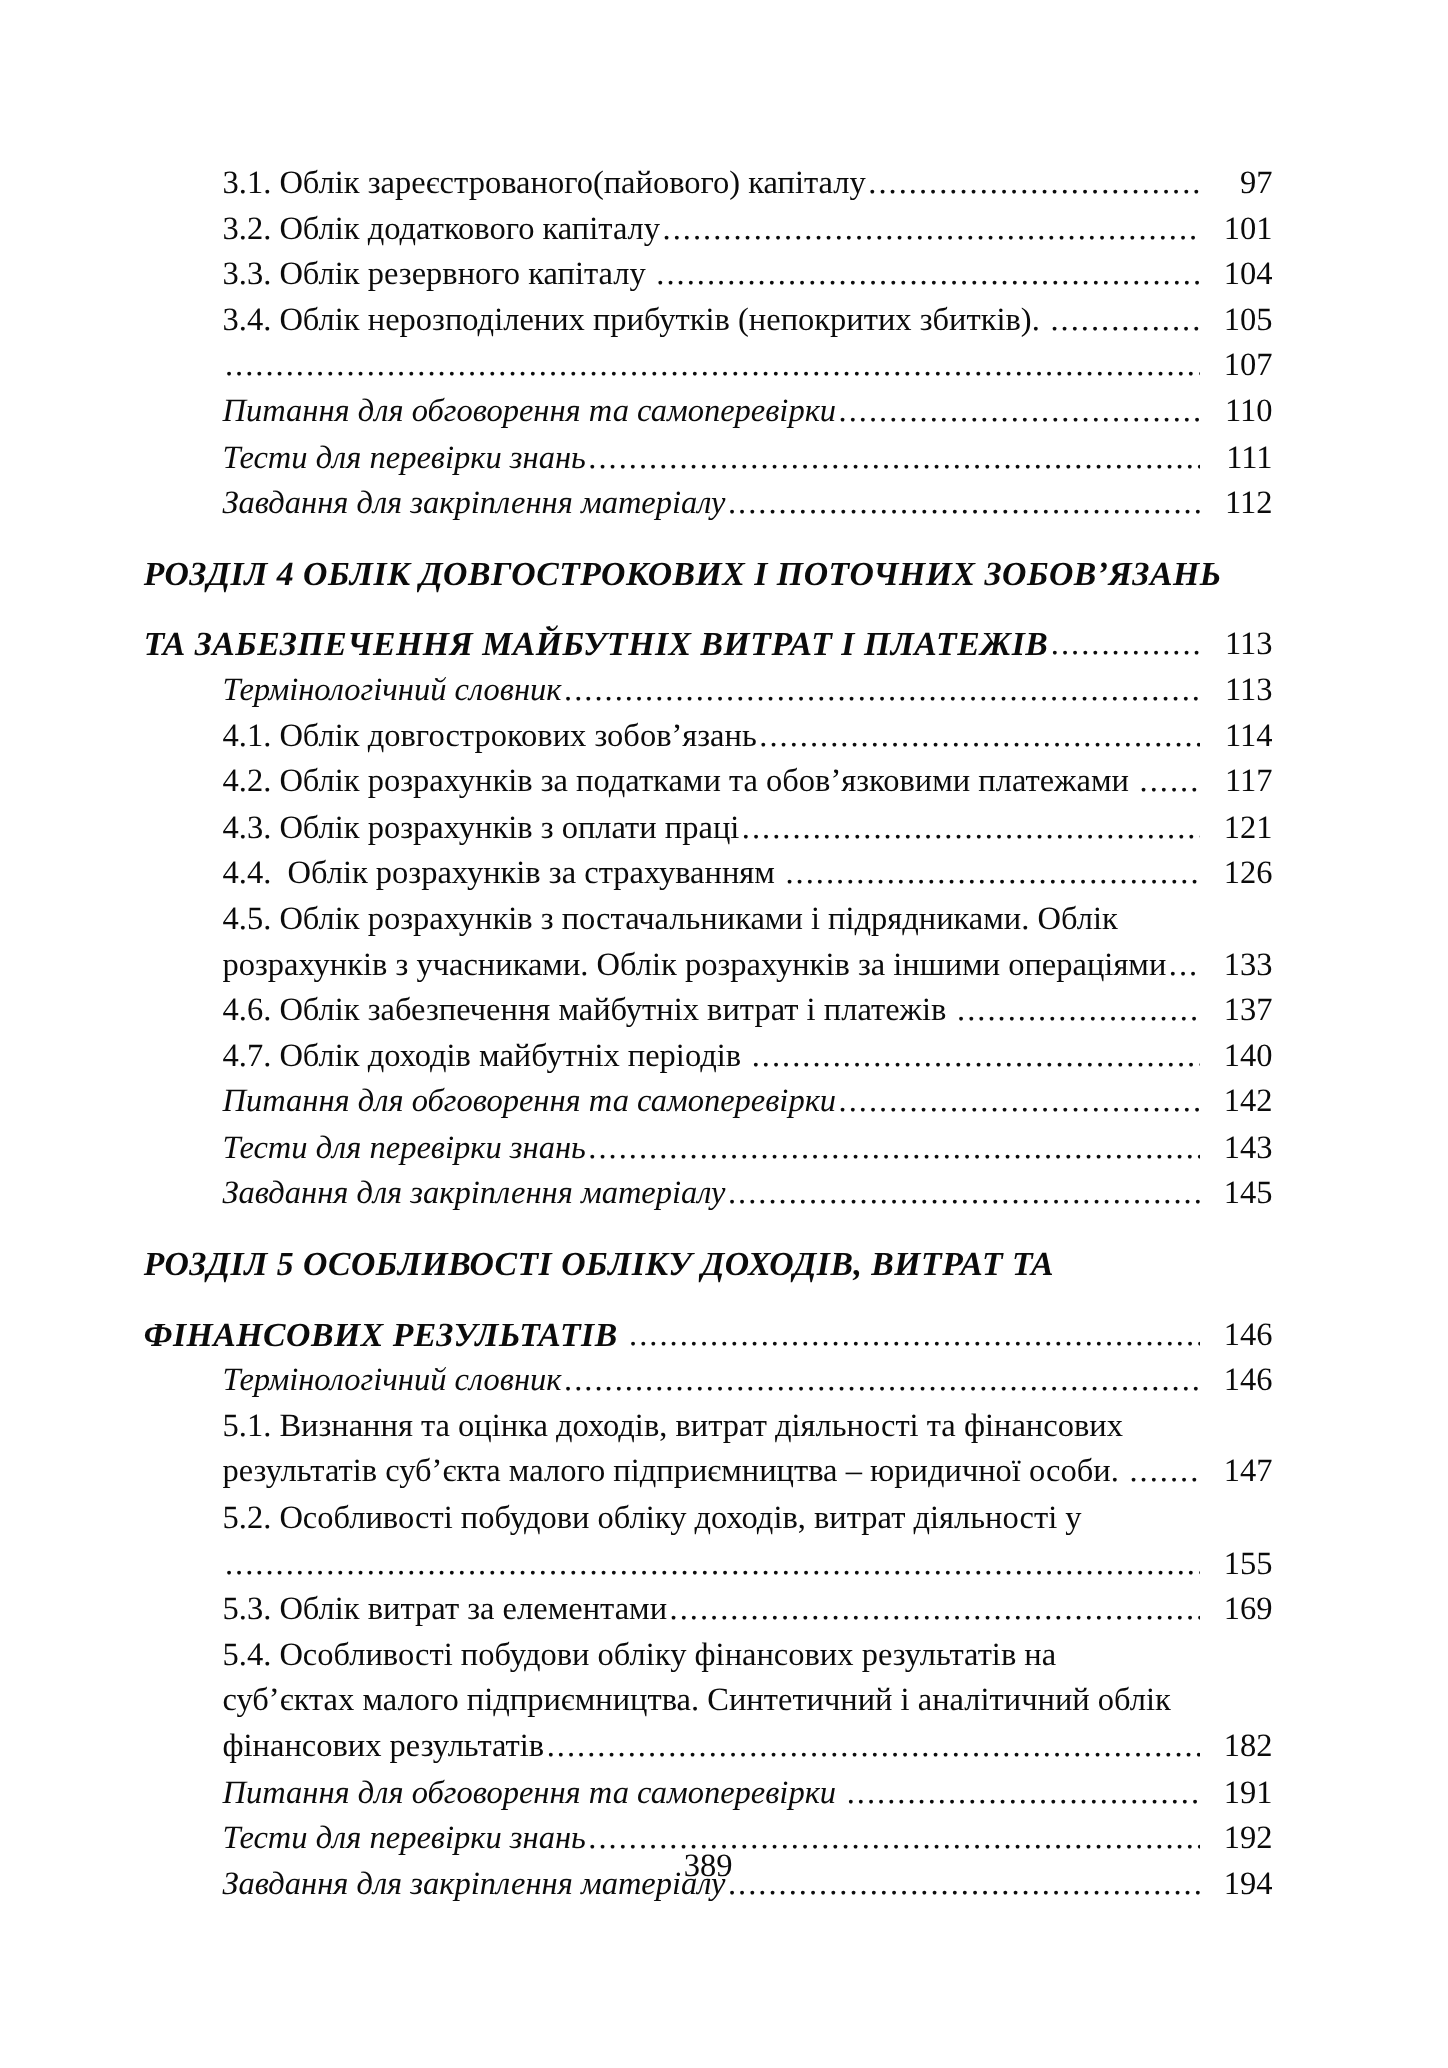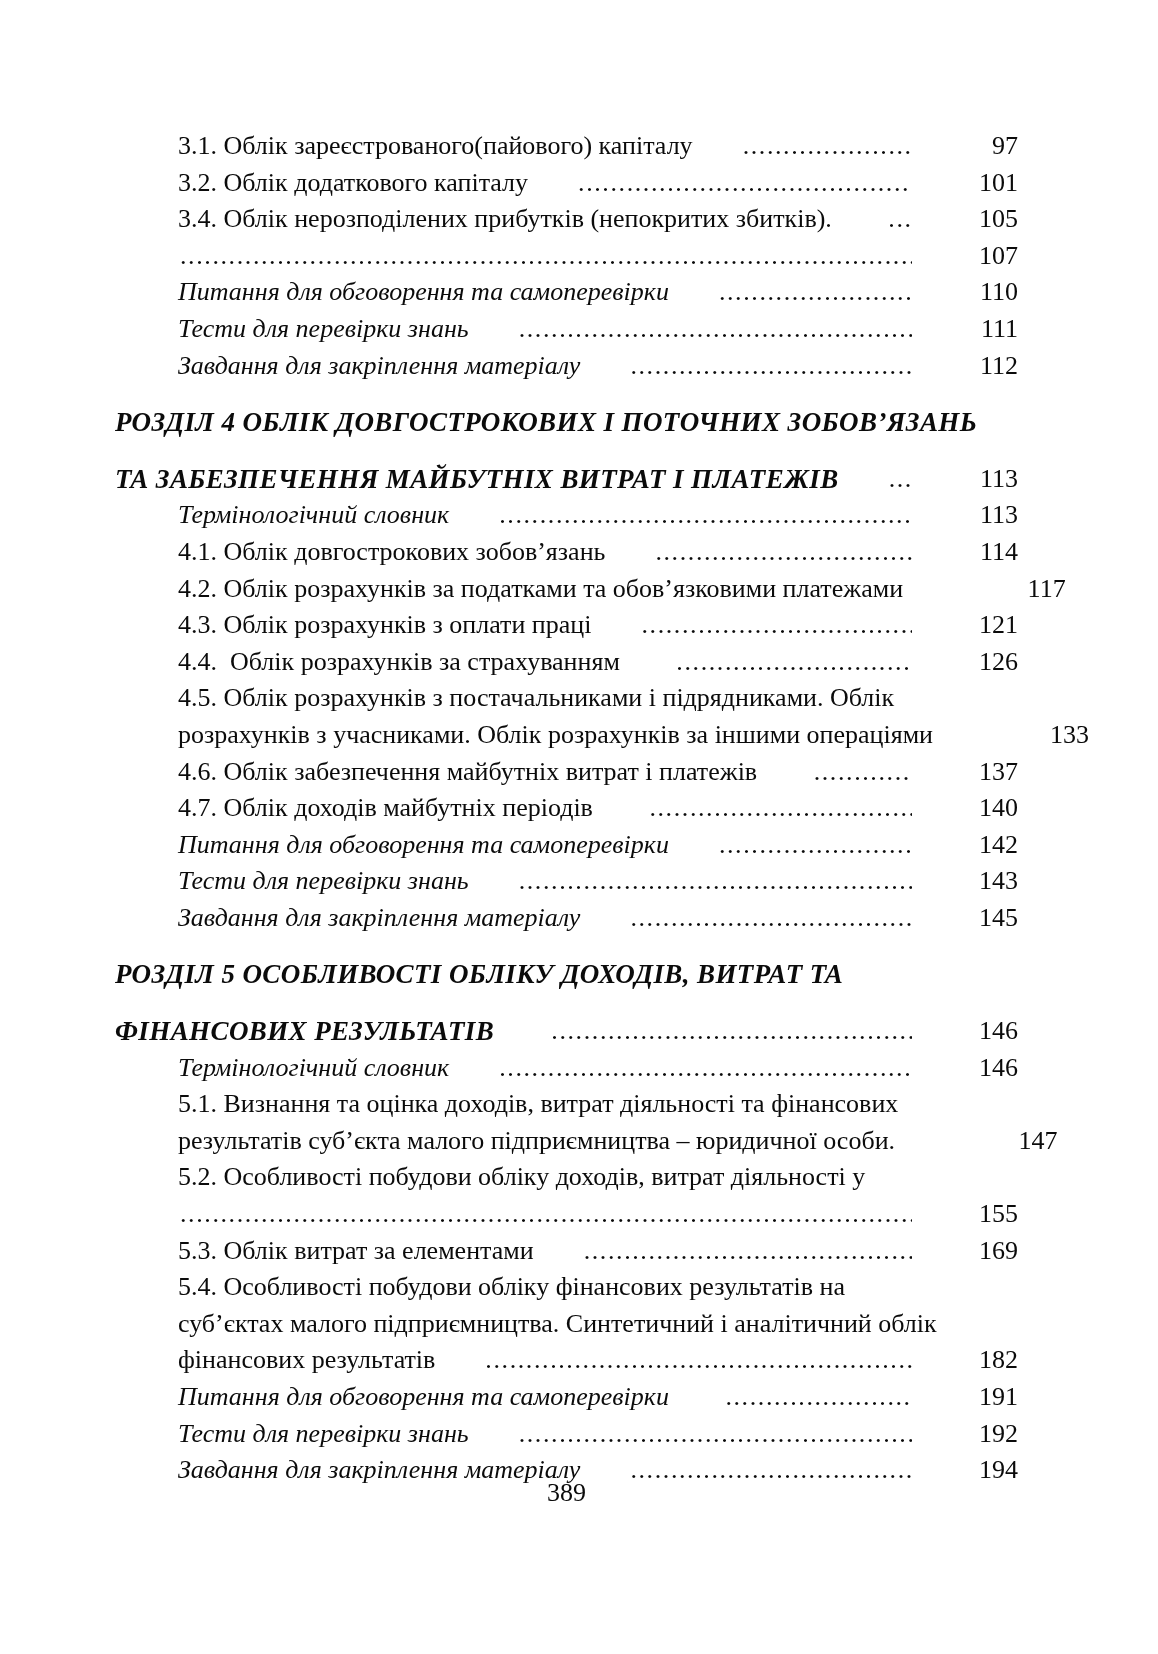--- a/index.html
+++ b/index.html
@@ -18,21 +18,20 @@
     top: 128px;
     width: 903px;
   }
   .row {
     display: flex;
     align-items: flex-end;
     height: 36.6px;
     line-height: 36.6px;
     font-size: 26px;
     white-space: nowrap;
-    gap: 48px;
   }
   .row.sub { padding-left: 63px; }
   .row.chapter { padding-left: 0; margin-top: 20px; }
   .row.italic .title { font-style: italic; }
   .row.heading .title {
     font-weight: bold;
     font-style: italic;
     font-size: 27px;
     letter-spacing: 0.4px;
   }
@@ -76,20 +75,25 @@
         <span class="title">3.1. Облік зареєстрованого(пайового) капіталу</span>
         <span class="dots"></span>
         <span class="page-num">97</span>
       </div>
       <div class="row sub normal">
         <span class="title">3.2. Облік додаткового капіталу</span>
         <span class="dots"></span>
         <span class="page-num">101</span>
       </div>
       <div class="row sub normal">
+        <span class="title">3.3. Облік резервного капіталу </span>
+        <span class="dots"></span>
+        <span class="page-num">104</span>
+      </div>
+      <div class="row sub normal">
         <span class="title">3.4. Облік нерозподілених прибутків (непокритих збитків). </span>
         <span class="dots"></span>
         <span class="page-num">105</span>
       </div>
       <div class="row sub normal">
         <span class="dots"></span>
         <span class="page-num">107</span>
       </div>
       <div class="row sub italic">
         <span class="title">Питання для обговорення та самоперевірки</span>

